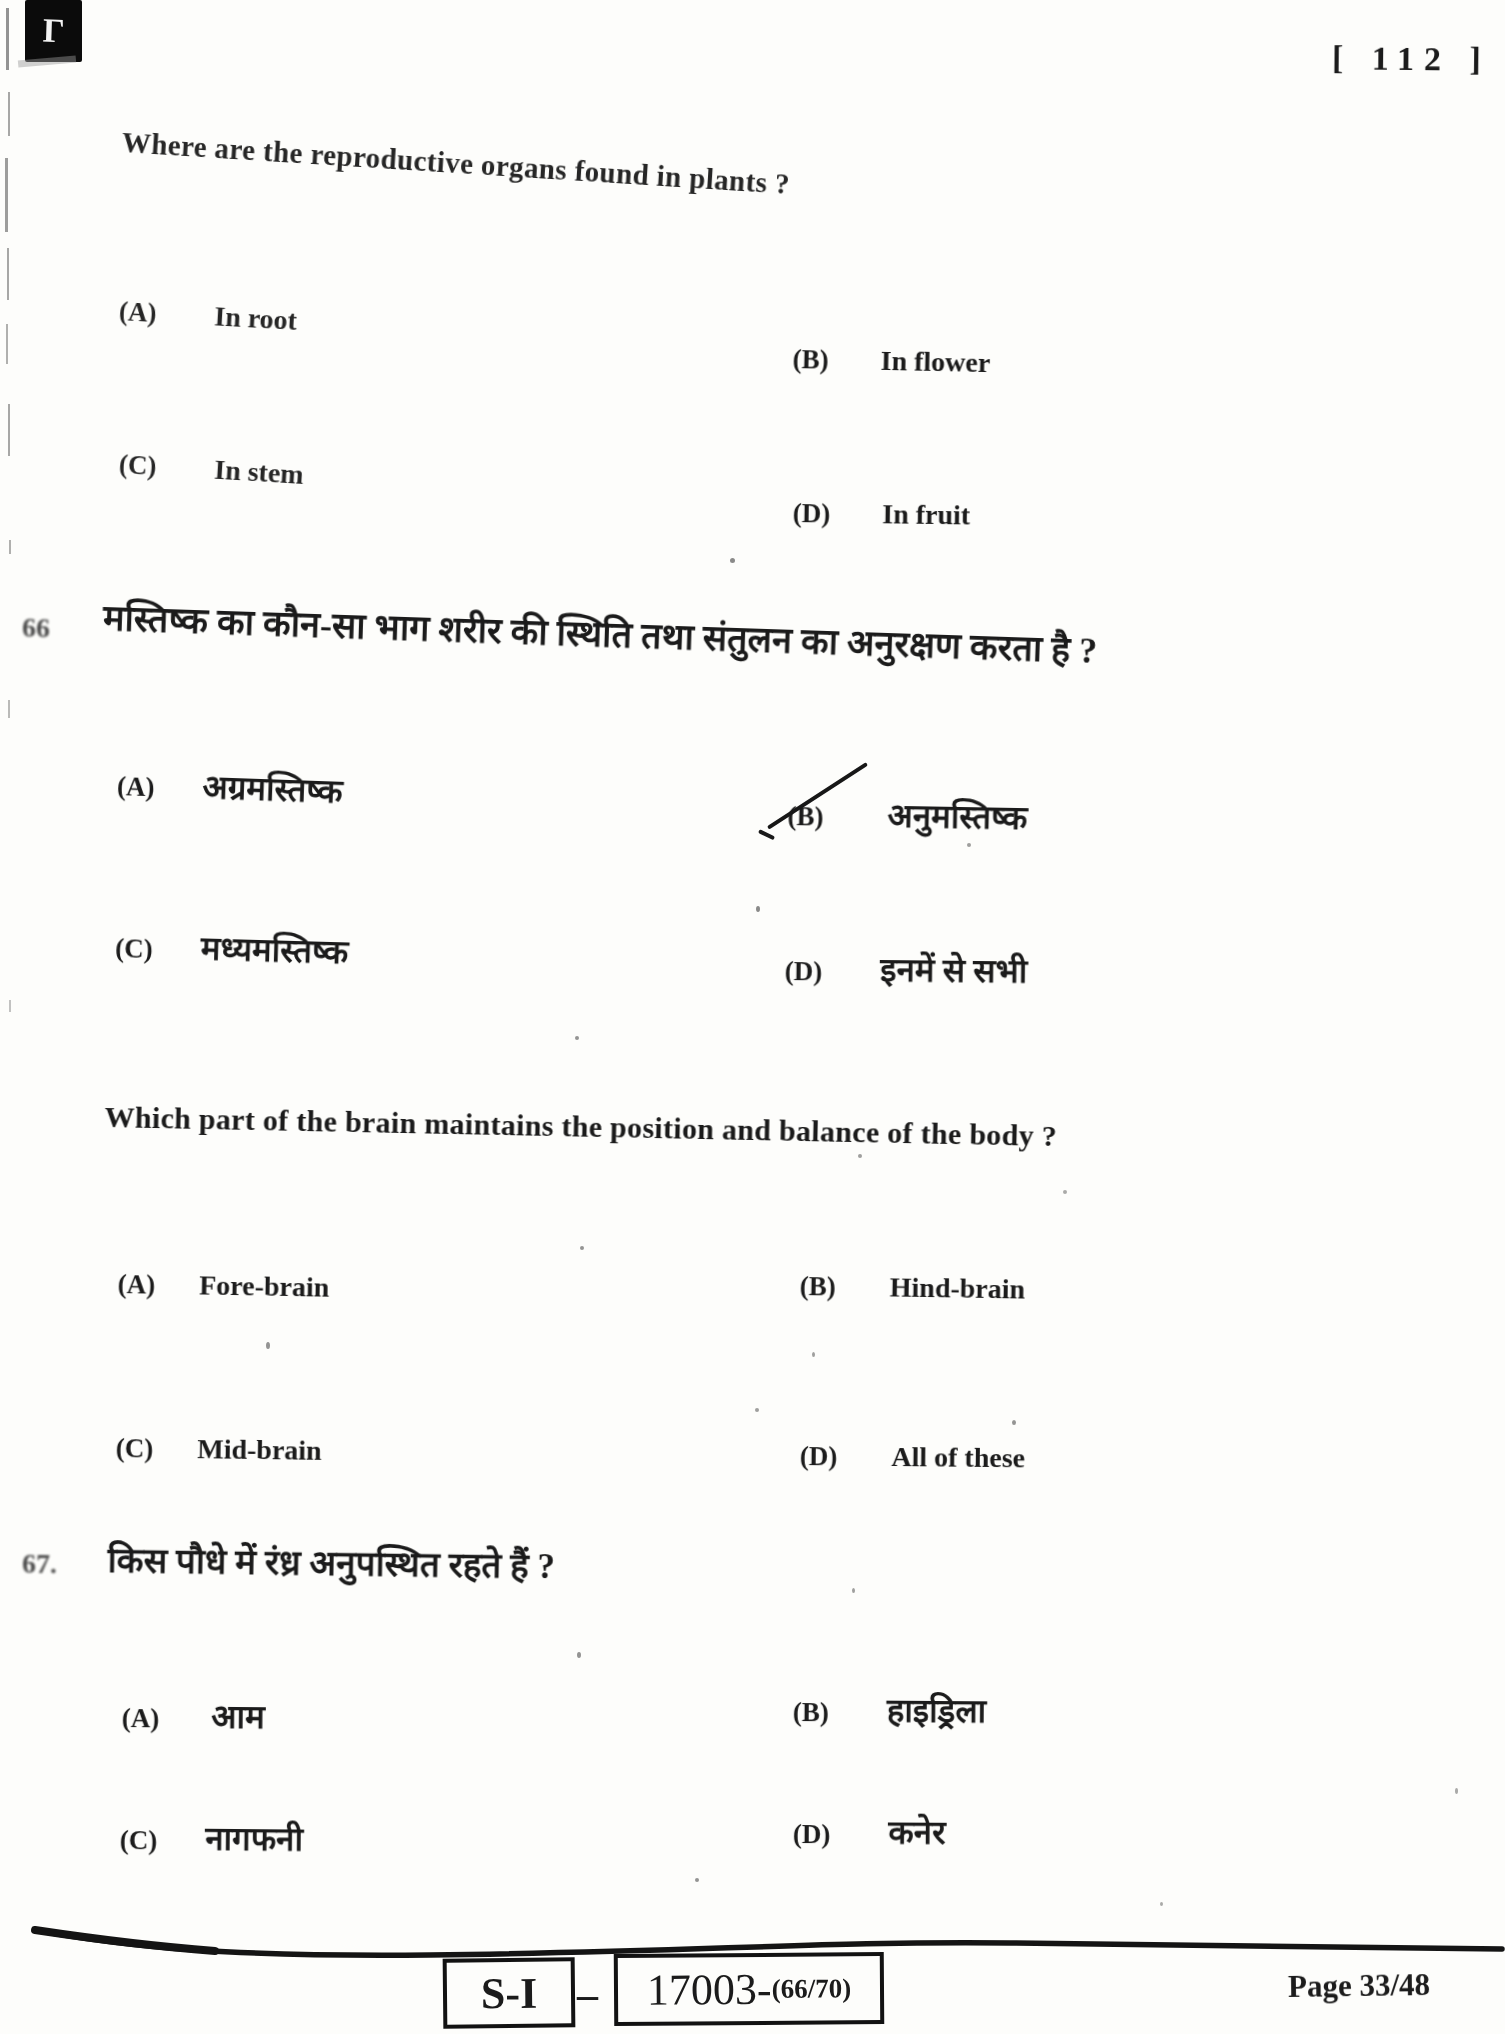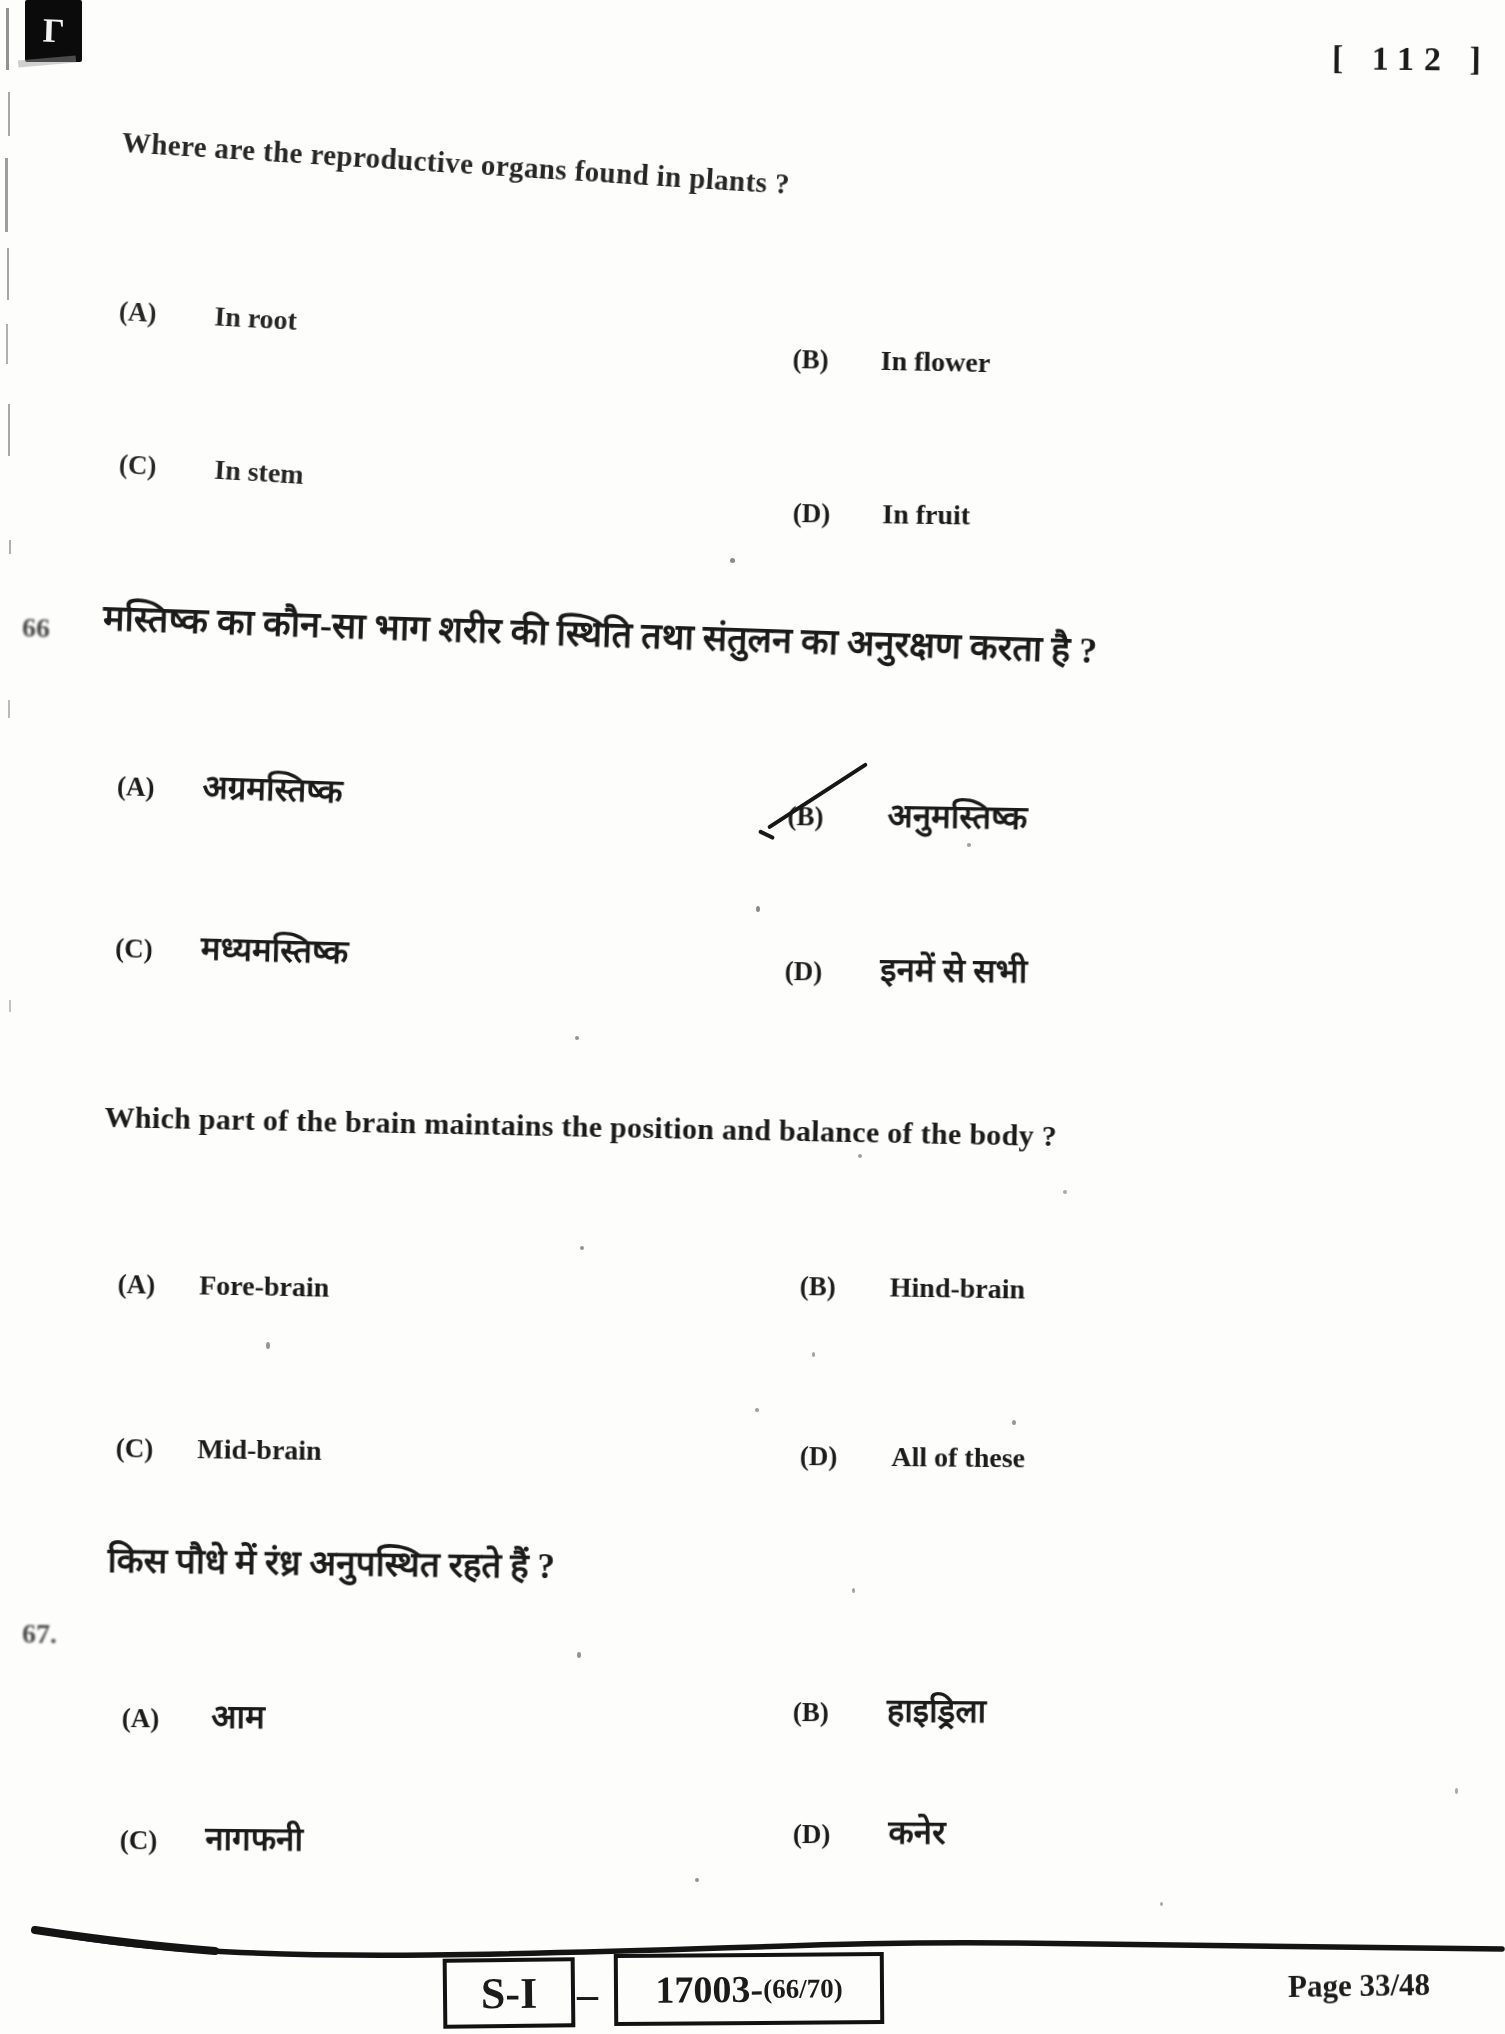--- a/index.html
+++ b/index.html
@@ -126,21 +126,21 @@
   </div>
   <div class="row deg1" style="left:116px;top:1432px;gap:44px;transform:rotate(0.8deg);transform-origin:left top;">
     <span class="opt-lbl">(C)</span>
     <span class="en-opt">Mid-brain</span>
   </div>
   <div class="row deg1" style="left:800px;top:1440px;gap:54px;transform:rotate(0.6deg);transform-origin:left top;">
     <span class="opt-lbl">(D)</span>
     <span class="en-opt">All of these</span>
   </div>
 
-  <div class="abs qnum deg3" style="left:22px;top:1618px;transform:rotate(1deg);">67.</div>
+  <div class="abs qnum deg3" style="left:22px;top:1548px;transform:rotate(1deg);">67.</div>
   <div class="abs hi-q deg1" style="left:108px;top:1535px;font-size:35px;transform:rotate(0.8deg);transform-origin:left top;">किस पौधे में रंध्र अनुपस्थित रहते हैं ?</div>
 
   <div class="row deg1" style="left:122px;top:1692px;gap:52px;transform:rotate(0.5deg);transform-origin:left top;">
     <span class="opt-lbl">(A)</span>
     <span class="hi-opt">आम</span>
   </div>
   <div class="row deg1" style="left:793px;top:1686px;gap:58px;transform:rotate(0.4deg);transform-origin:left top;">
     <span class="opt-lbl">(B)</span>
     <span class="hi-opt italic">हाइड्रिला</span>
   </div>
@@ -156,21 +156,21 @@
   <svg class="abs" style="left:0;top:1905px;" width="1505" height="70" viewBox="0 0 1505 70">
     <path d="M 35 25 C 130 43, 240 52, 430 50 C 700 47, 820 36, 1010 38 C 1200 40, 1380 42, 1502 44" fill="none" stroke="#141414" stroke-width="5.5" stroke-linecap="round"></path>
     <path d="M 35 25 C 95 34, 150 41, 215 46" fill="none" stroke="#141414" stroke-width="8" stroke-linecap="round"></path>
   </svg>
 
   <div class="footer-box" style="left:443px;top:1958px;width:124px;height:62px;transform:rotate(-0.6deg);">
     <span style="font-size:44px;font-weight:700;">S-I</span>
   </div>
   <div class="abs" style="left:577px;top:1970px;font-size:42px;font-weight:700;">–</div>
   <div class="footer-box" style="left:614px;top:1953px;width:262px;height:64px;transform:rotate(-0.4deg);">
-    <span style="font-size:38px;font-weight:700;">17003-</span>
+    <span style="font-size:44px;font-weight:400;">17003-</span>
     <span style="font-size:27px;font-weight:700;">(66/70)</span>
   </div>
   <div class="abs deg1" style="left:1288px;top:1968px;font-size:31px;font-weight:700;transform:rotate(-0.8deg);">Page 33/48</div>
 
   <div class="speck" style="left:730px;top:558px;width:5px;height:5px;opacity:.55;"></div>
   <div class="speck" style="left:575px;top:1036px;width:4px;height:4px;opacity:.5;"></div>
   <div class="speck" style="left:756px;top:906px;width:4px;height:6px;opacity:.55;"></div>
   <div class="speck" style="left:580px;top:1246px;width:4px;height:4px;opacity:.5;"></div>
   <div class="speck" style="left:266px;top:1342px;width:4px;height:7px;opacity:.5;"></div>
   <div class="speck" style="left:812px;top:1352px;width:3px;height:5px;opacity:.45;"></div>

